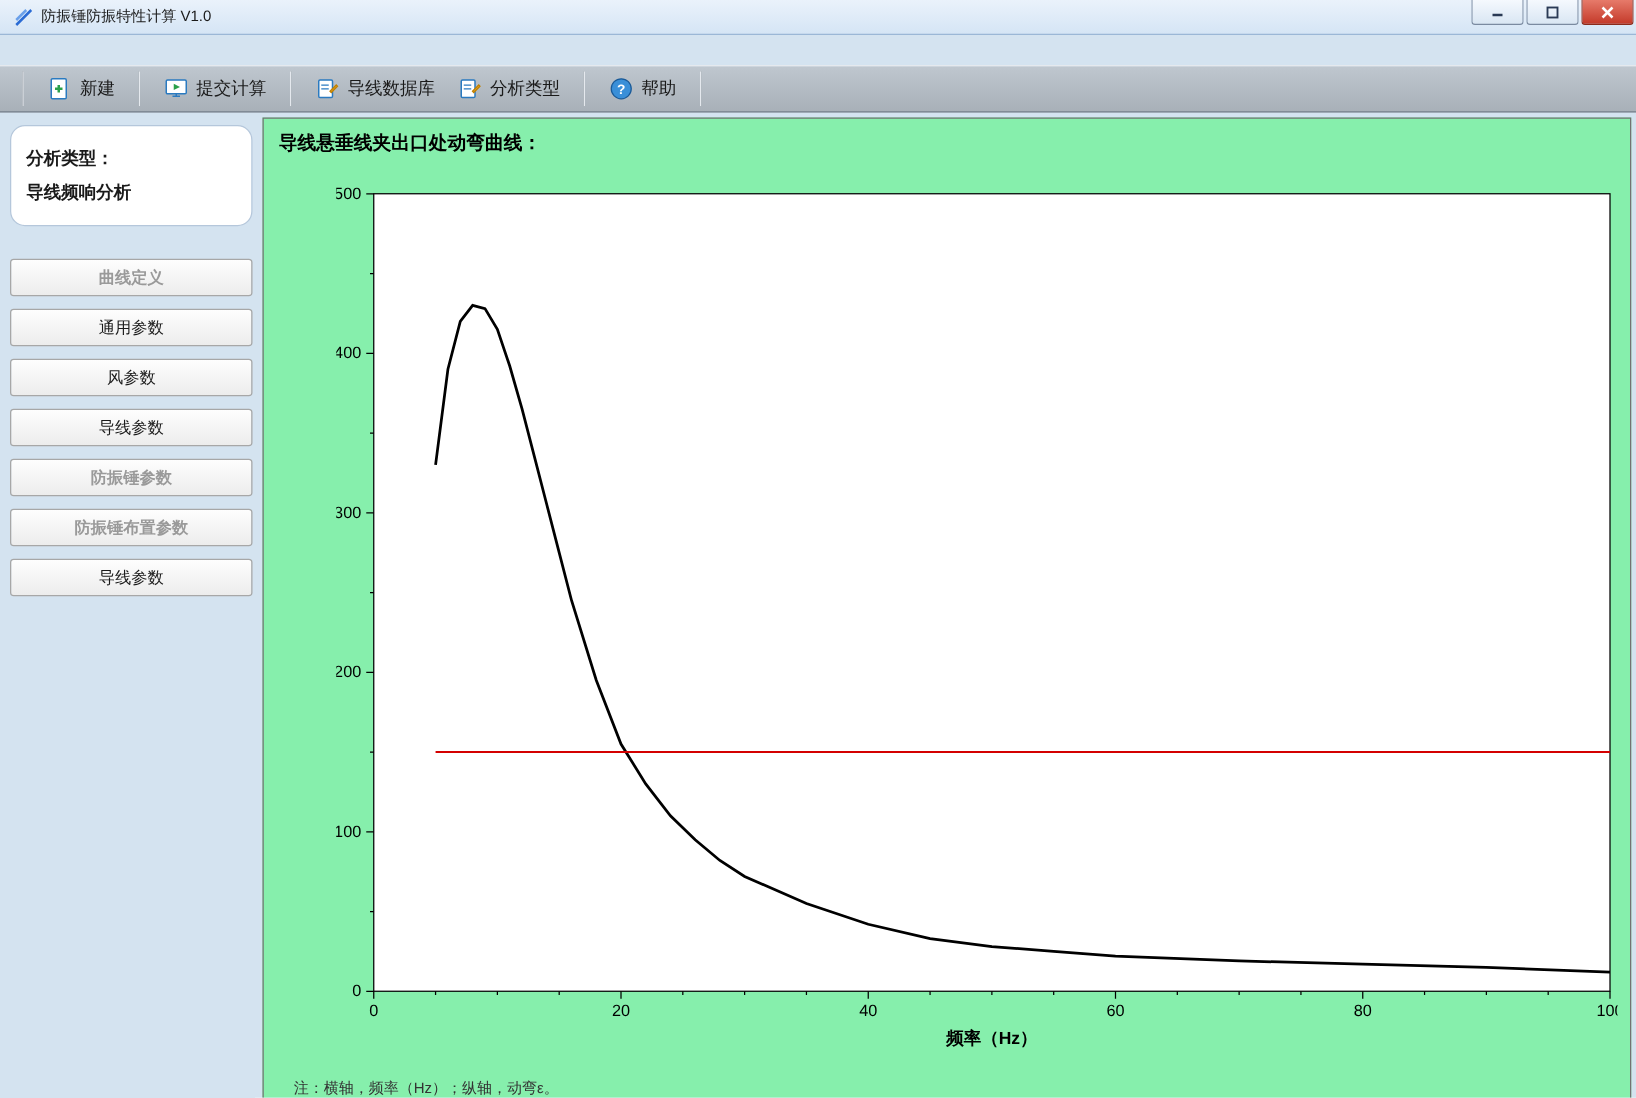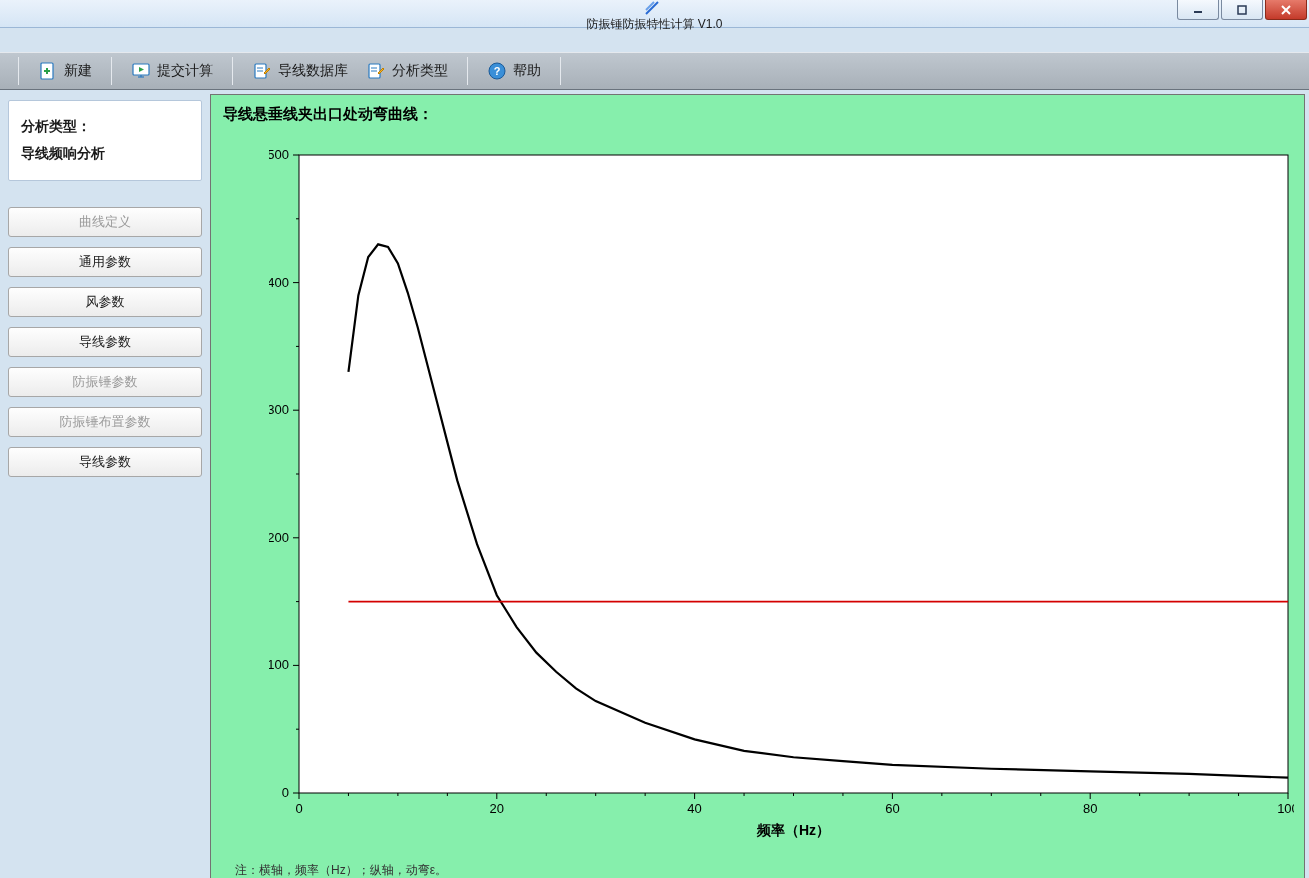--- a/index.html
+++ b/index.html
@@ -3,23 +3,22 @@
 <meta charset="utf-8">
 <style>
 * { box-sizing: border-box; margin: 0; padding: 0; font-family: "Microsoft YaHei", "SimSun", Arial, sans-serif; }
 html, body { width: 1309px; height: 878px; overflow: hidden; background: #d4e3f0; }
 
 
 .titlebar {
   height: 28px;
   background: linear-gradient(#eaf2fb, #d5e5f5);
   border-bottom: 1px solid #9bb7d6;
-  display: flex; align-items: center; padding-left: 0;
+  display: flex; align-items: center; padding-left: 11px;
   position: relative;
-  flex-direction: column;
 }
 .titlebar .app-icon { width: 16px; height: 16px; margin-right: 6px; }
 .titlebar .title { font-size: 12px; color: #1a1a1a; }
 .win-controls { position: absolute; right: 0; top: 0; display: flex; }
 .win-btn {
   width: 42px; height: 20px; border: 1px solid #7a8aa0; border-top: none;
   background: linear-gradient(#f5f9fe, #d9e6f3);
   display: flex; align-items: center; justify-content: center;
   border-radius: 0 0 3px 3px; margin-right: 2px;
 }
@@ -43,33 +42,33 @@
   cursor: default; border: 1px solid transparent; border-radius: 3px;
 }
 .tool-btn .icon { width: 20px; height: 20px; display: flex; align-items: center; justify-content: center; }
 
 
 .workspace { display: flex; height: calc(878px - 28px - 38px); }
 .sidebar { width: 210px; padding: 10px 8px; }
 .content { flex: 1; background: #86efac; border: 1px solid #737373; margin: 4px 4px 4px 0; position: relative; }
 
 .side-panel {
-  background: #fff; border: 1px solid #b5c7db; border-radius: 2px;
+  background: #fff; border: 1px solid #b5c7db; border-radius: 12px;
   padding: 12px 12px 14px 12px; margin-bottom: 26px;
 }
 .side-panel .heading { font-size: 14px; font-weight: bold; color: #1a1a1a; line-height: 1.9; }
 
 .side-btn {
   display: block; width: 100%; height: 30px;
   background: linear-gradient(#fefefe, #ececec);
   border: 1px solid #a7a7a7; border-radius: 3px;
   font-size: 13px; color: #1a1a1a; text-align: center;
   line-height: 28px; margin-bottom: 10px; cursor: default;
 }
-.side-btn.disabled { color: #9a9a9a; }
+.side-btn.disabled { color: #9a9a9a; font-weight: bold; }
 
 
 .chart-title { position: absolute; left: 12px; top: 10px; font-size: 15px; font-weight: bold; color: #000; }
 .chart-box {
   position: absolute;
   left: 58px;           
   top: 40px;
   right: 10px;
   bottom: 54px;
 }

